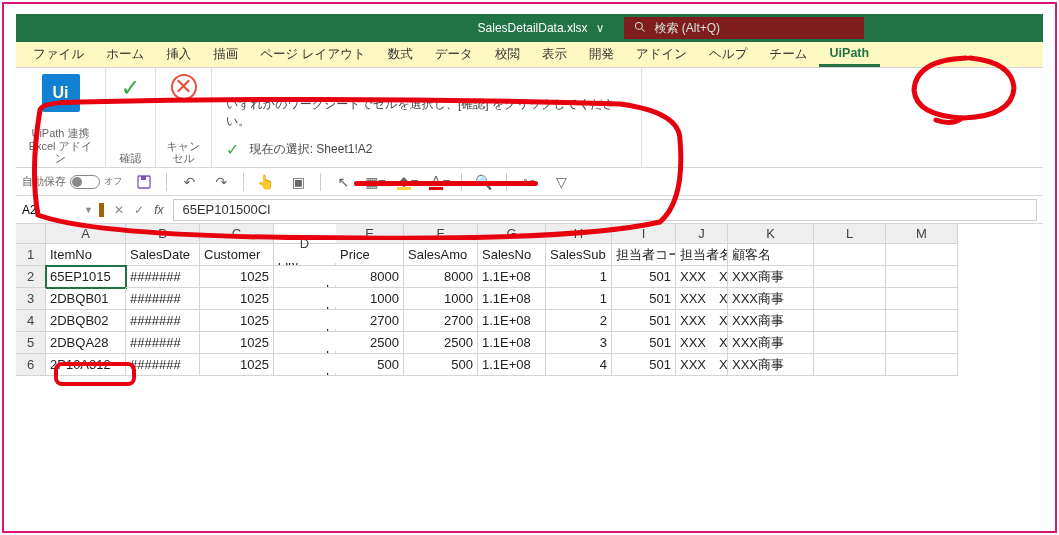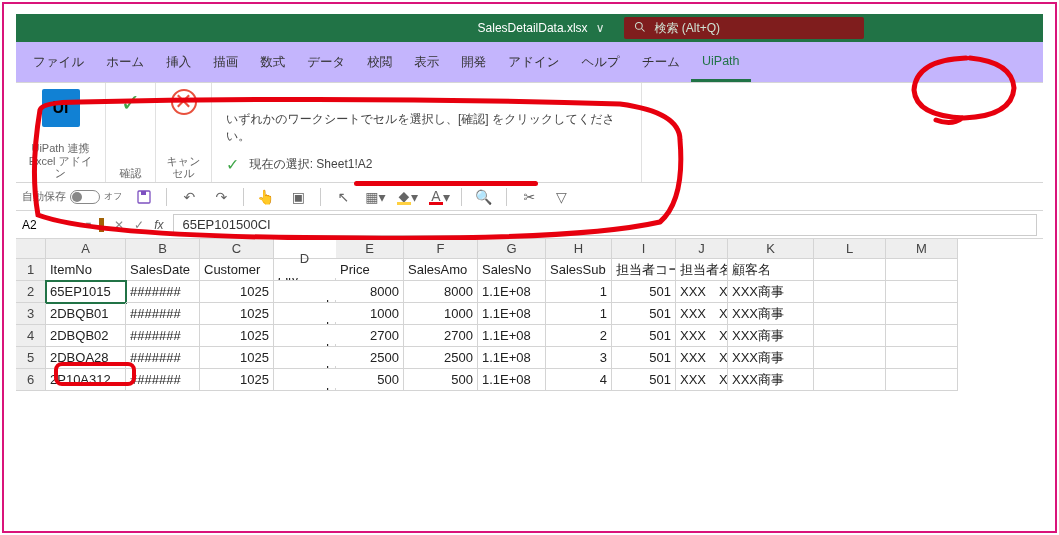--- a/index.html
+++ b/index.html
@@ -10,29 +10,29 @@
 
 .titlebar { height: 28px; background: #217346; display: flex; align-items: center; color: #fff; font-size: 12px; }
 .title-spacer-left { flex: 1; }
 .title-center { display: flex; align-items: center; gap: 8px; margin-left: 43px; }
 .title-drop { opacity: .85; }
 .search-zone { flex: 1; display: flex; align-items: center; padding-left: 20px; }
 .search-box { background: #7f1d1d; height: 22px; display: flex; align-items: center; padding: 0 10px; color: #cfe3d4; font-size: 12px; border-radius: 2px; min-width: 240px; }
 .search-icon { margin-right: 8px; }
 
 
-.tabs { height: 41px; border-bottom: 1px solid #d6d6d6; display: flex; align-items: center; padding: 0 6px; background: #c4b5fd; }
+.tabs { height: 26px; border-bottom: 1px solid #d6d6d6; display: flex; align-items: center; padding: 0 6px; background: #fef9c3; }
 .tab { padding: 0 11px; font-size: 12.5px; color: #333; cursor: pointer; height: 100%; display: flex; align-items: center; }
-.tab.active { color: #217346; border-bottom: 3px solid #217346; font-weight: 400; }
+.tab.active { color: #217346; border-bottom: 3px solid #217346; font-weight: 700; }
 
 
 .ribbon { height: 100px; border-bottom: 1px solid #d6d6d6; display: flex; background: #fff; }
 .ribbon-group { border-right: 1px solid #e1e1e1; padding: 6px 10px 2px; display: flex; flex-direction: column; align-items: center; justify-content: space-between; }
 .group-caption { font-size: 11px; color: #666; text-align: center; line-height: 1.15; }
-.ui-big-icon { width: 38px; height: 38px; background: #1181d4; color: #000000; display: flex; align-items: center; justify-content: center; font-weight: bold; font-size: 16px; border-radius: 2px; }
+.ui-big-icon { width: 38px; height: 38px; background: #1181d4; color: #fef9c3; display: flex; align-items: center; justify-content: center; font-weight: bold; font-size: 16px; border-radius: 2px; }
 .check-icon { color: #3fa648; font-size: 24px; }
 .x-icon { color: #e8513e; font-size: 22px; border: 2px solid #e8513e; border-radius: 50%; width: 26px; height: 26px; display: flex; align-items: center; justify-content: center; }
 .msg-block { display: flex; flex-direction: column; justify-content: flex-end; padding: 8px 14px; font-size: 12px; color: #444; }
 .msg-row { display: flex; align-items: center; gap: 10px; margin-top: 10px; }
 
 
 .qat-row { height: 28px; border-bottom: 1px solid #d6d6d6; display: flex; align-items: center; padding: 0 6px; gap: 12px; color: #666; }
 .autosave { display: flex; align-items: center; gap: 4px; font-size: 11px; }
 .pill { width: 30px; height: 14px; border: 1px solid #888; border-radius: 8px; position: relative; }
 .pill::after { content: ''; position: absolute; width: 10px; height: 10px; background: #888; border-radius: 50%; top: 1px; left: 1px; }
@@ -92,20 +92,21 @@
         <span>検索 (Alt+Q)</span>
       </div>
     </div>
   </div>
 
   <div class="tabs">
     <div class="tab">ファイル</div>
     <div class="tab">ホーム</div>
     <div class="tab">挿入</div>
     <div class="tab">描画</div>
+    <div class="tab">ページ レイアウト</div>
     <div class="tab">数式</div>
     <div class="tab">データ</div>
     <div class="tab">校閲</div>
     <div class="tab">表示</div>
     <div class="tab">開発</div>
     <div class="tab">アドイン</div>
     <div class="tab">ヘルプ</div>
     <div class="tab">チーム</div>
     <div class="tab active">UiPath</div>
   </div>

